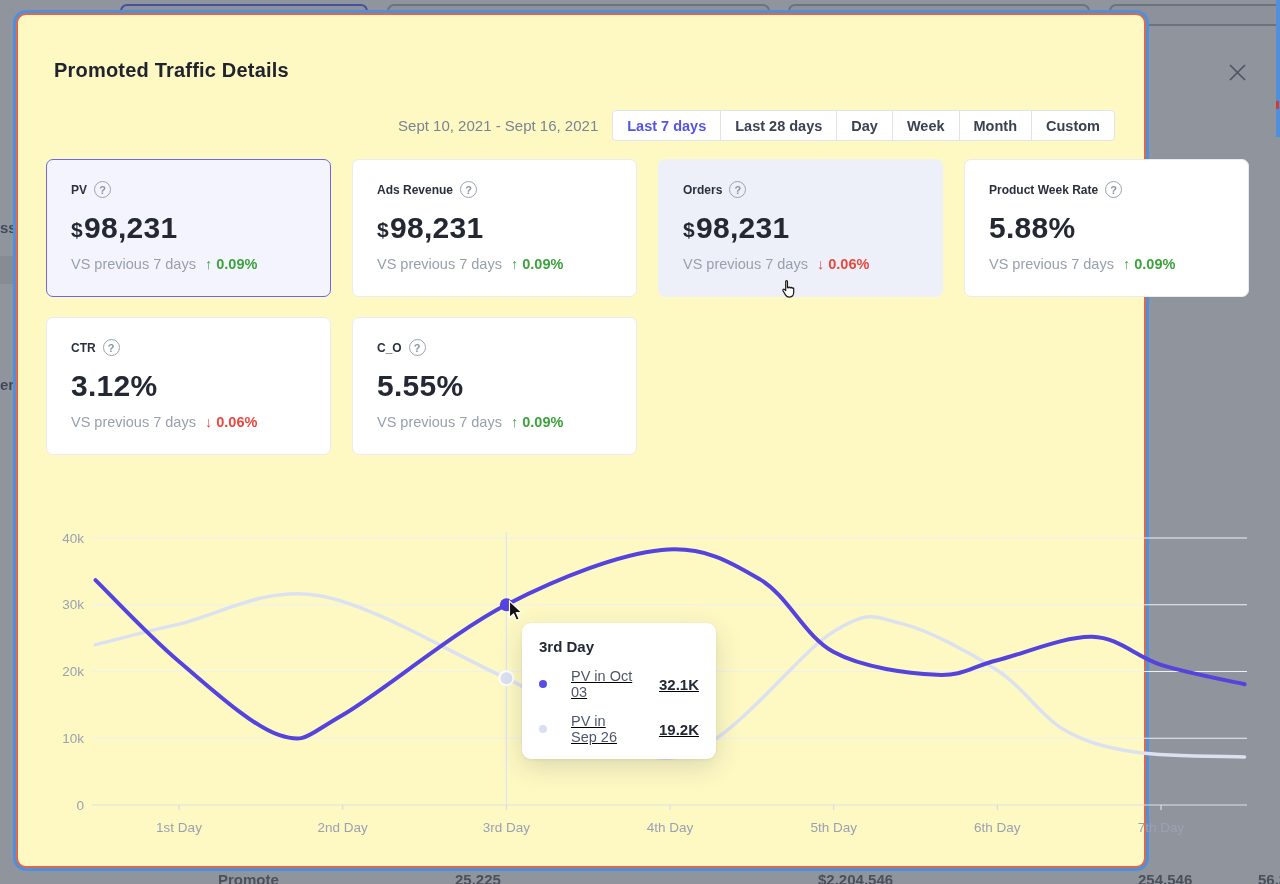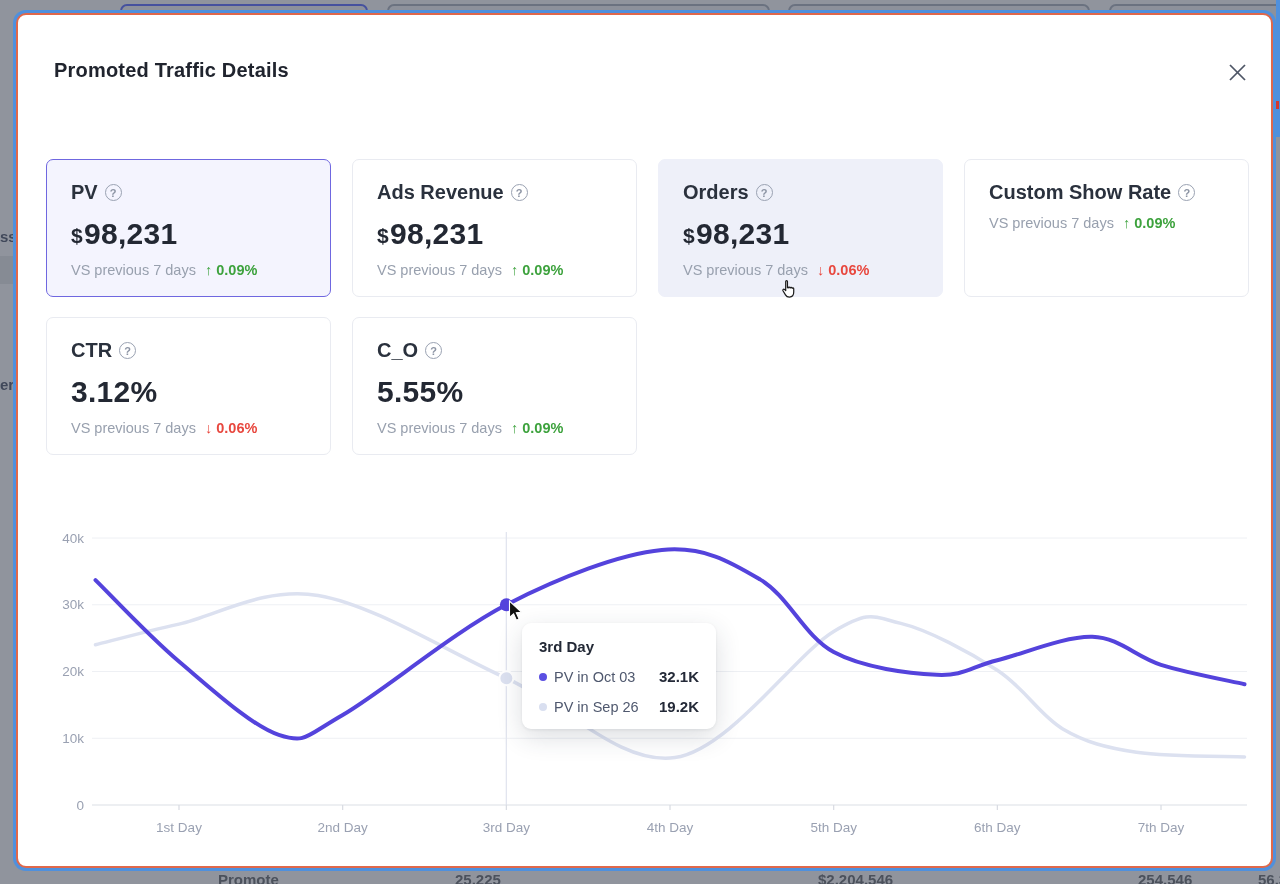--- a/index.html
+++ b/index.html
@@ -11,22 +11,22 @@
   .bg-tab { position:absolute; top:4px; height:22px; border:2px solid #6b7280;
             border-radius:7px; background:#8d919b; }
   .bg-tab.blue { border-color:#46519e; }
   .bg-frag { position:absolute; color:#40485a; font-size:15px; font-weight:bold; }
   .bg-band { position:absolute; left:0; width:16px; background:#868b94; }
   .bg-bottom { position:absolute; top:871px; color:#4b515c; font-size:15px; font-weight:600; }
   .bg-right-strip { position:absolute; right:0; top:0; width:4px; height:137px; background:#4f90dd; }
   .bg-red-tick { position:absolute; right:1px; top:101px; width:3px; height:8px; background:#d33a2f; }
 
   
-  .modal { position:absolute; left:16px; top:13px; width:1257px; height:855px;
-           background:#ffffff; border:2px solid #e0684a; border-radius:10px;
+  .modal { position:absolute; left:16px; top:13px; width:1130px; height:855px;
+           background:#fef9c3; border:2px solid #e0684a; border-radius:10px;
            box-shadow:0 0 0 3px #4f90dd; }
 
   .modal-title { position:absolute; left:36px; top:44px; font-size:20px; font-weight:700;
                  color:#20242e; letter-spacing:.2px; }
   .close-btn { position:absolute; left:1205px; top:43px; width:28px; height:28px;
                display:flex; align-items:center; justify-content:center; cursor:pointer; }
 
   
   .controls { position:absolute; top:95px; right:29px; display:flex; align-items:center; gap:14px; }
   .date-range { font-size:15px; color:#7b8394; }
@@ -39,21 +39,21 @@
   .seg-btn.selected { color:#5553e8; z-index:2; }
 
   
   .cards { position:absolute; left:28px; top:144px; display:grid;
            grid-template-columns:repeat(4,285px); grid-auto-rows:138px; gap:20px 21px; }
   .card { background:#fff; border:1px solid #e9ebf1; border-radius:7px; padding:21px 24px;
           cursor:pointer; }
   .card.selected { border:1.5px solid #6f67e0; background:#f4f4fe; }
   .card.hovered  { border-color:#eef0f9; background:#eef0f9; }
   .card-label-row { display:flex; align-items:center; gap:7px; }
-  .card-label { font-size:20px; font-weight:700; color:#2a313d; }
+  .card-label { font-size:12px; font-weight:700; color:#2a313d; }
   .help { width:17px; height:17px; border:1.5px solid #9aa2b2; border-radius:50%;
           display:inline-flex; align-items:center; justify-content:center;
           font-size:11px; font-weight:bold; color:#8c94a4; cursor:pointer; }
   .card-value { margin-top:13px; font-size:30px; font-weight:700; color:#232833; letter-spacing:.3px; }
   .card-value .prefix { font-size:21px; vertical-align:1px; margin-right:1px; }
   .card-vs { margin-top:11px; font-size:14.5px; color:#98a0ae; display:flex; gap:9px; }
   .trend { font-weight:700; }
   .trend.up   { color:#3da23d; }
   .trend.down { color:#e8483f; }
 
@@ -64,39 +64,39 @@
   .legend-label { font-size:15px; color:#4b5568; }
 
   
   .chart-wrap { position:absolute; left:0; top:500px; width:1257px; height:355px; }
 
   
   .tooltip { position:absolute; left:504px; top:608px; width:194px; background:#fff;
              border-radius:9px; padding:15px 17px 14px 17px;
              box-shadow:0 8px 26px rgba(40,48,70,.16), 0 1px 3px rgba(40,48,70,.08); }
   .tooltip-title { font-size:15px; font-weight:700; color:#232936; }
-  .tooltip-row { display:flex; align-items:center; gap:7px; margin-top:13px; }
+  .tooltip-row { display:flex; align-items:center; gap:24px; margin-top:13px;text-decoration:underline; }
   .tt-dot { width:8px; height:8px; border-radius:50%; flex:none; }
   .tt-label { font-size:14.5px; color:#4f586e; flex:1; }
   .tt-value { font-size:15px; font-weight:700; color:#242a38; }
 
   .cursor { position:absolute; pointer-events:none; }
 </style>
 </head>
 <body>
 
 <div class="backdrop"></div>
 
 <div class="bg-tab blue" style="left:120px; width:248px;"></div>
 <div class="bg-tab" style="left:387px; width:383px;"></div>
 <div class="bg-tab" style="left:788px; width:302px;"></div>
 <div class="bg-tab" style="left:1109px; width:175px;"></div>
 
 <div class="bg-band" style="top:256px; height:28px;"></div>
-<span class="bg-frag" style="left:0; top:228px;">ss</span>
+<span class="bg-frag" style="left:0; top:219px;">ss</span>
 <span class="bg-frag" style="left:0; top:376px;">er</span>
 
 <span class="bg-bottom" style="left:218px;">Promote</span>
 <span class="bg-bottom" style="left:455px;">25,225</span>
 <span class="bg-bottom" style="left:818px;">$2,204,546</span>
 <span class="bg-bottom" style="left:1138px;">254,546</span>
 <span class="bg-bottom" style="left:1258px;">56.3</span>
 
 <div class="bg-right-strip"></div>
 <div class="bg-red-tick"></div>
@@ -105,20 +105,31 @@
 
   <div class="modal-title">Promoted Traffic Details</div>
 
   <div class="close-btn">
     <svg width="19" height="19" viewBox="0 0 19 19">
       <line x1="2" y1="2" x2="17" y2="17" stroke="#4e5666" stroke-width="1.7"></line>
       <line x1="17" y1="2" x2="2" y2="17" stroke="#4e5666" stroke-width="1.7"></line>
     </svg>
   </div>
 
+  <div class="controls">
+    <span class="date-range">Sept 10, 2021 - Sept 16, 2021</span>
+    <div class="btn-group">
+      <div class="seg-btn selected">Last 7 days</div>
+      <div class="seg-btn">Last 28 days</div>
+      <div class="seg-btn">Day</div>
+      <div class="seg-btn">Week</div>
+      <div class="seg-btn">Month</div>
+      <div class="seg-btn">Custom</div>
+    </div>
+  </div>
 
   <div class="cards">
 
     <div class="card selected">
       <div class="card-label-row">
         <span class="card-label">PV</span>
         <span class="help">?</span>
       </div>
       <div class="card-value"><span class="prefix">$</span><span>98,231</span></div>
       <div class="card-vs">
@@ -146,23 +157,24 @@
       </div>
       <div class="card-value"><span class="prefix">$</span><span>98,231</span></div>
       <div class="card-vs">
           <span>VS previous 7 days</span>
         <span class="trend down"><span>↓</span> <span>0.06%</span></span>
         </div>
     </div>
 
     <div class="card">
       <div class="card-label-row">
-        <span class="card-label">Custom Show Rate</span>
-        <span class="help">?</span>
-      </div>
+        <span class="card-label">Product Week Rate</span>
+        <span class="help">?</span>
+      </div>
+      <div class="card-value"><span>5.88%</span></div>
       <div class="card-vs">
           <span>VS previous 7 days</span>
         <span class="trend up"><span>↑</span> <span>0.09%</span></span>
         </div>
     </div>
 
     <div class="card">
       <div class="card-label-row">
         <span class="card-label">CTR</span>
         <span class="help">?</span>

